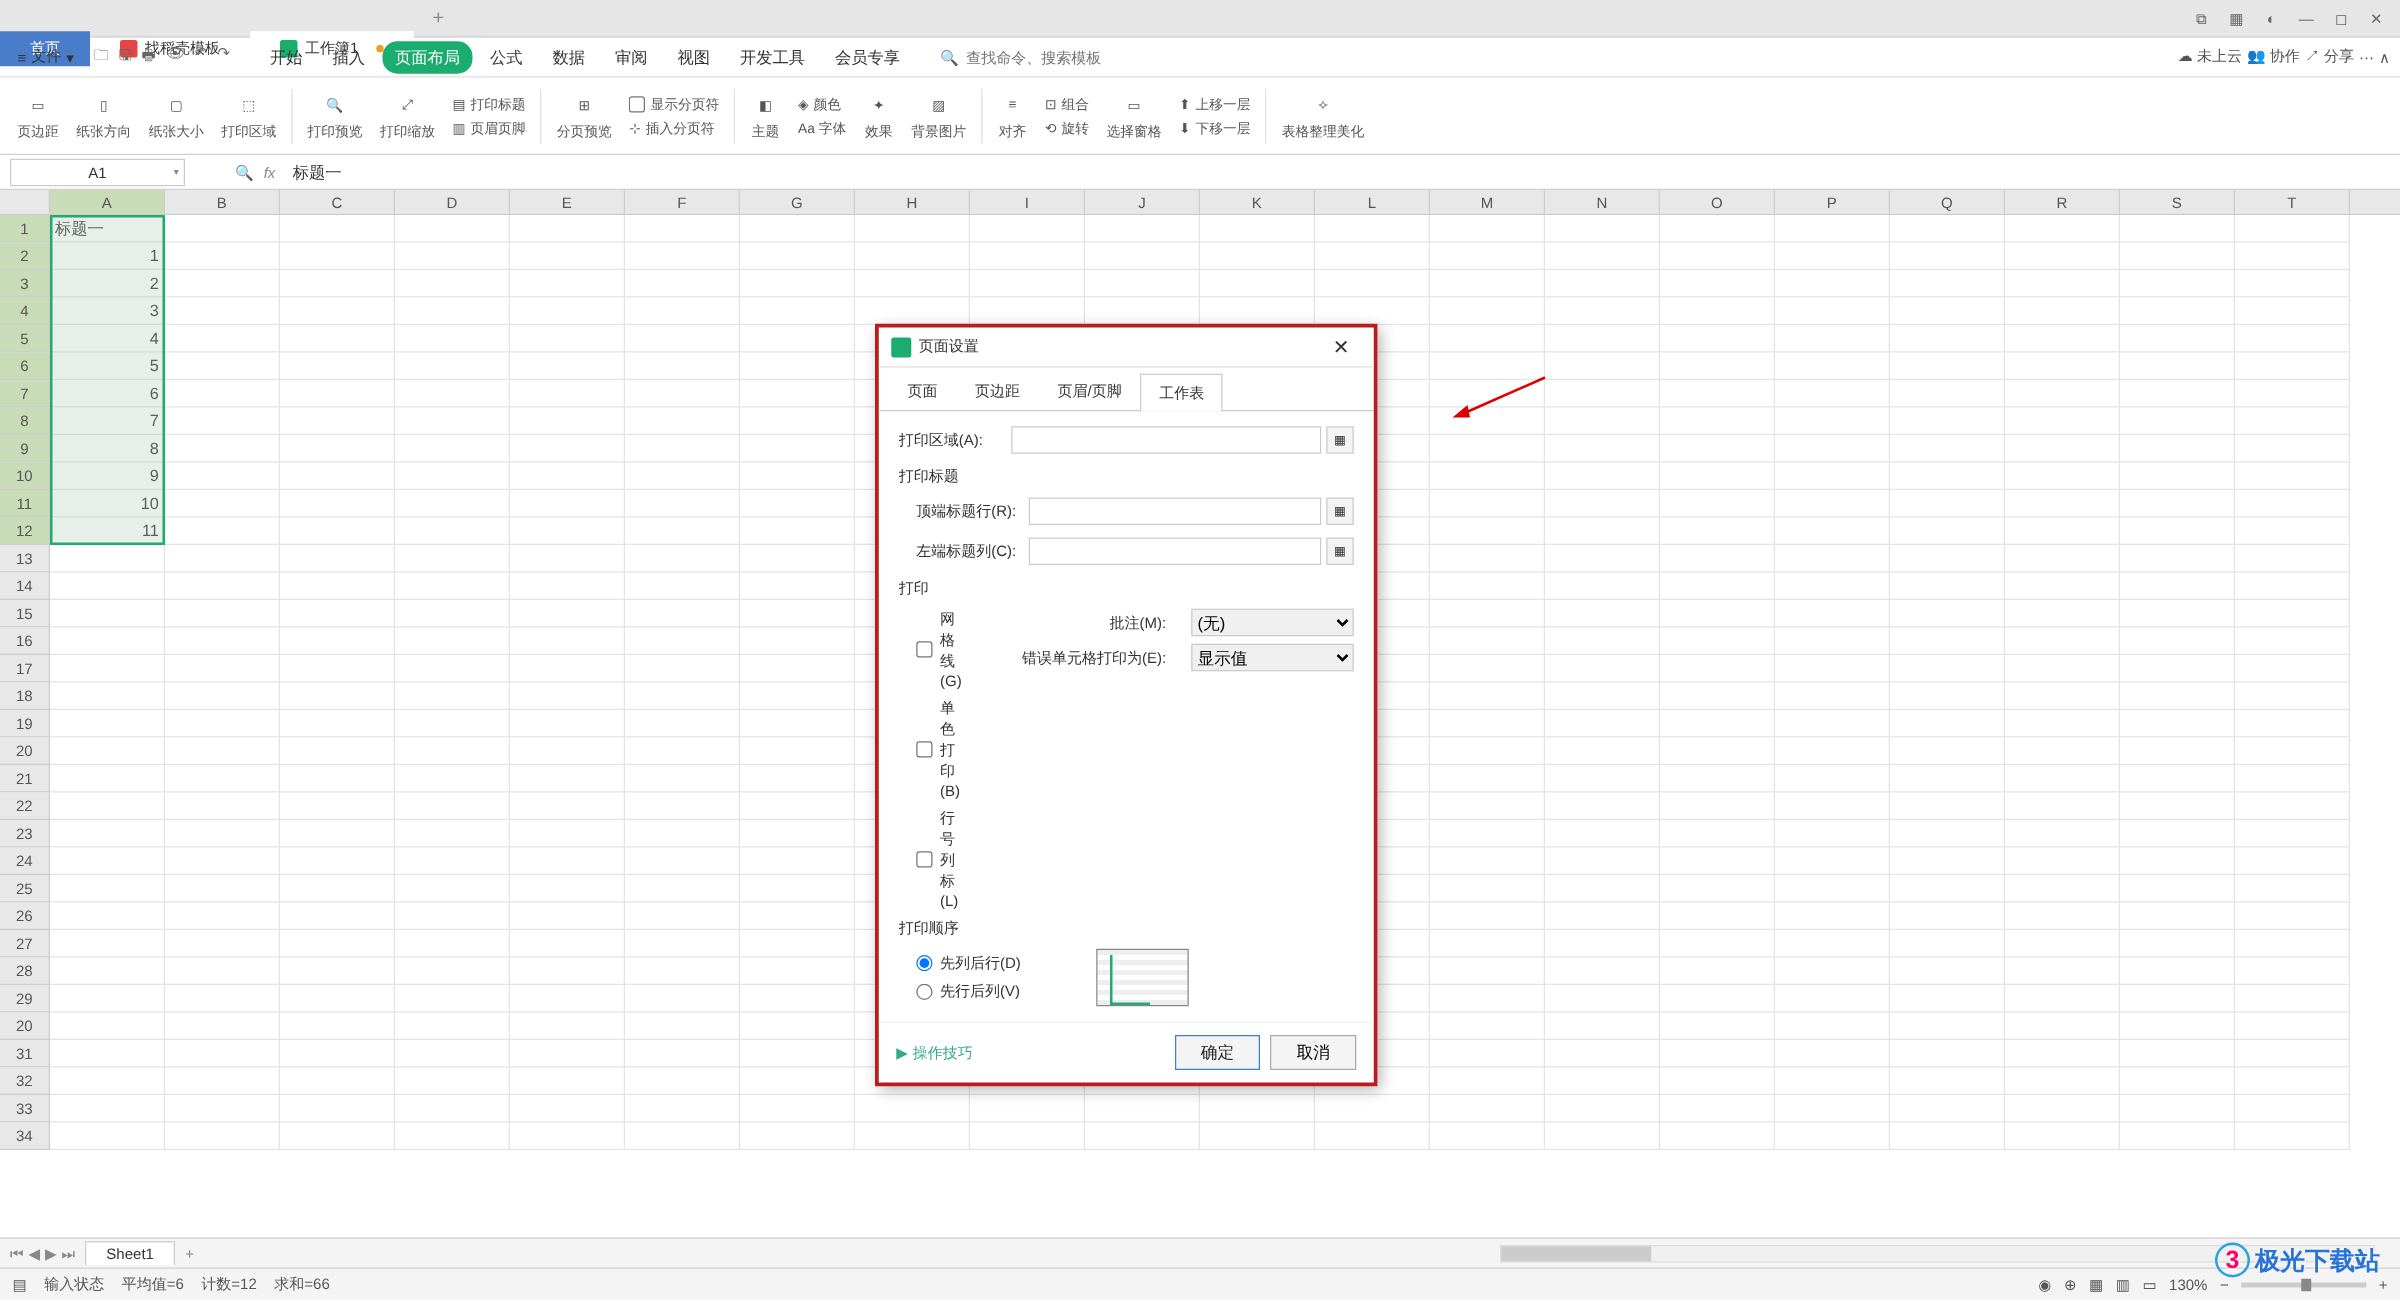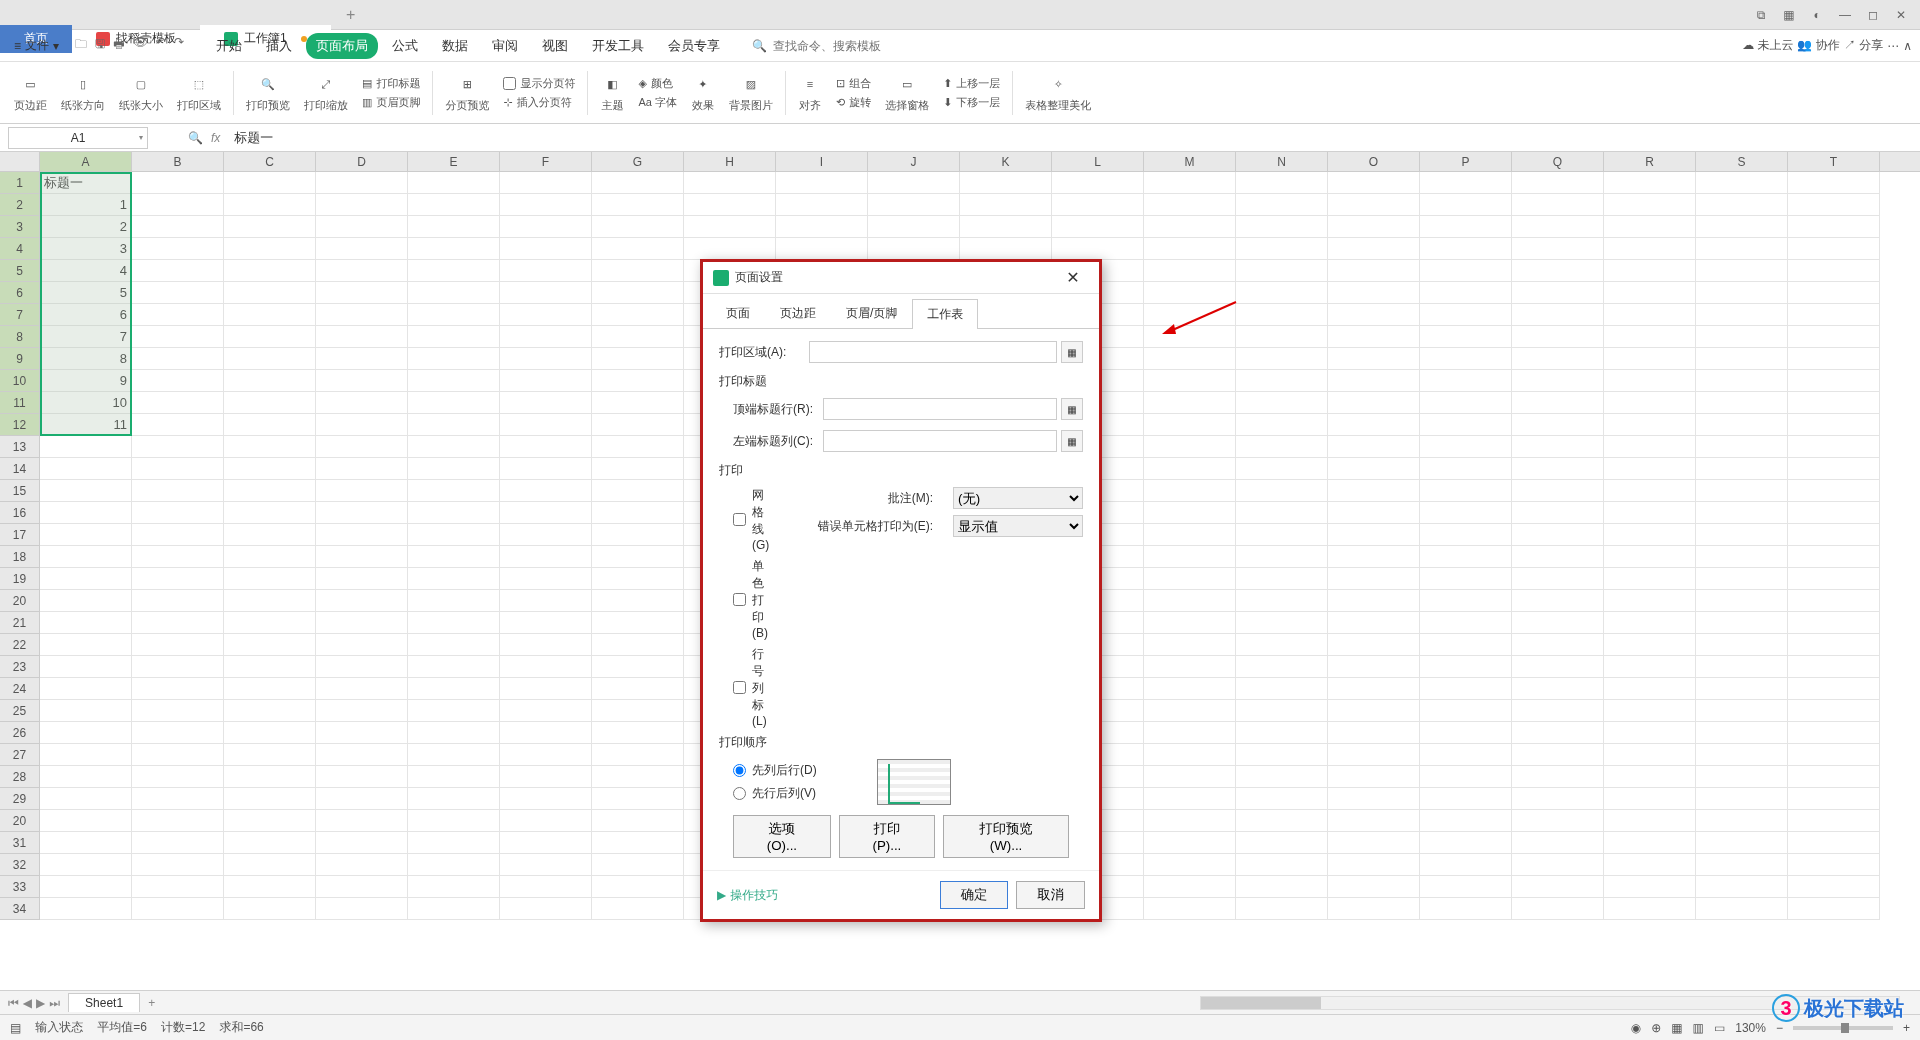--- a/index.html
+++ b/index.html
@@ -1211,25 +1211,20 @@
             <input type="radio" name="ord" checked="" style="">
             <span>先列后行(D)</span>
           </label>
         <label class="dradio">
             <input type="radio" name="ord" style="">
             <span>先行后列(V)</span>
           </label>
       </div>
       <div class="order-preview"></div>
     </div>
-    <div class="dialog-actions">
-      <button class="dbtn">选项(O)...</button>
-      <button class="dbtn">打印(P)...</button>
-      <button class="dbtn">打印预览(W)...</button>
-    </div>
   </div>
   <div class="dialog-footer">
     <span class="tips">
         <span>▶</span>
         <span>操作技巧</span>
       </span>
     <button class="dbtn primary">确定</button>
     <button class="dbtn">取消</button>
   </div>
 </div>

